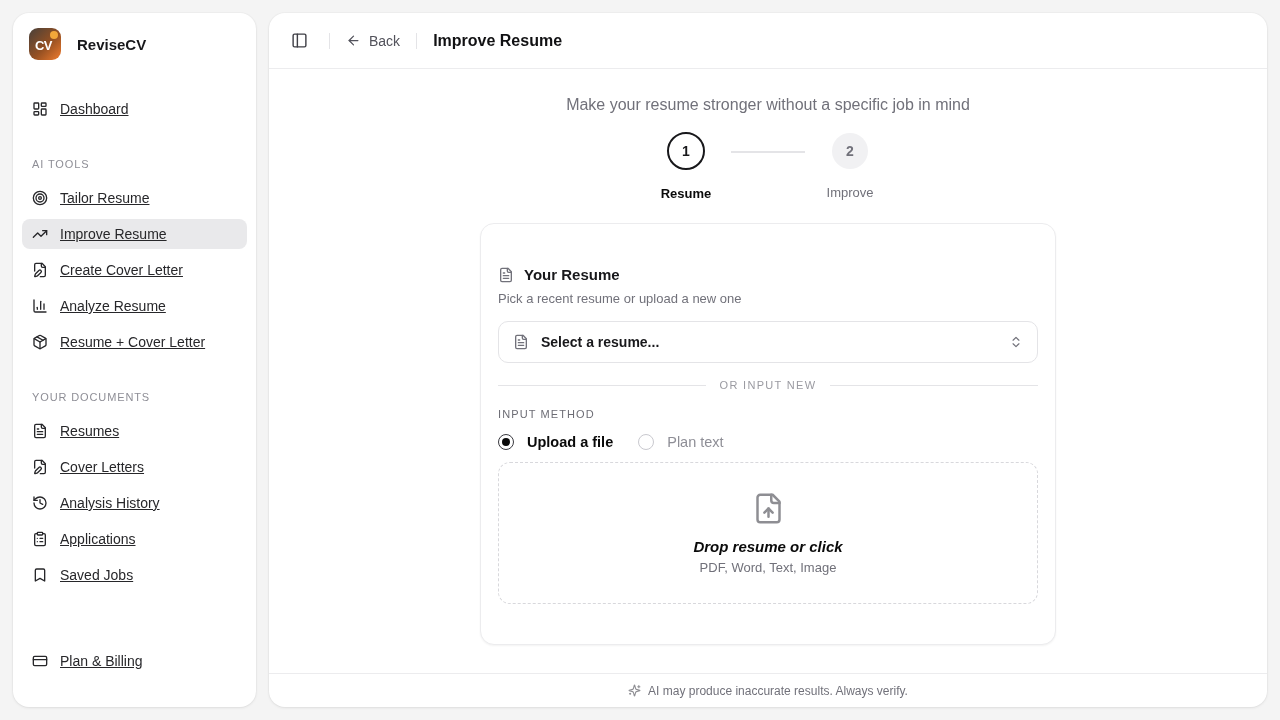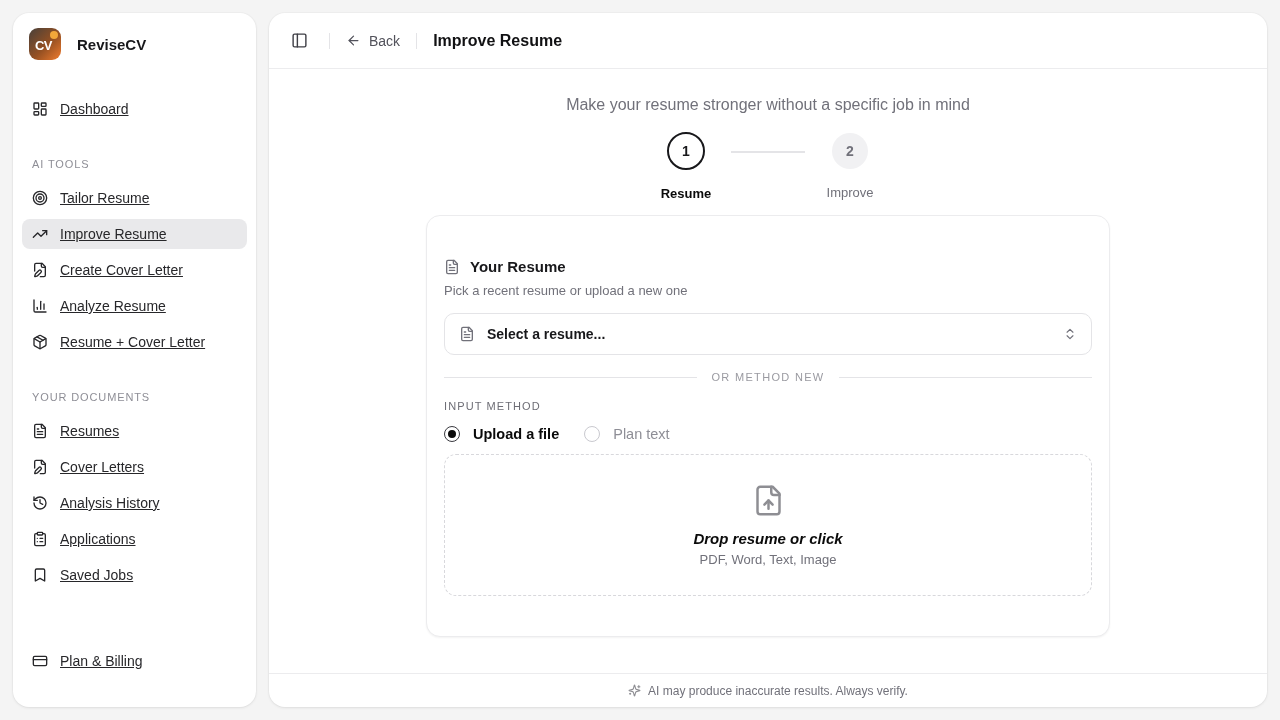--- a/index.html
+++ b/index.html
@@ -80,21 +80,21 @@
   }
   .step.active .step-circle { border:2px solid #18181b; background:#fff; color:#18181b; }
   .step.upcoming .step-circle { background:#f1f1f3; color:#71717a; width:36px; height:36px; margin-top:1px; }
   .step-line { width:74px; height:2px; background:#e4e4e7; margin-top:19px; }
   .step-label { margin-top:16px; font-size:13px; }
   .step.active .step-label { font-weight:600; color:#0a0a0a; }
   .step.upcoming .step-label { color:#71717a; }
 
   
   .card {
-    margin-top:14px; width:684px;
+    margin-top:22px; width:576px;
     border:1px solid #ececee; border-radius:14px; background:#fff;
     box-shadow:0 1px 2px rgba(0,0,0,.05);
     padding:42px 17px 40px 17px;
   }
   .card-title-row { display:flex; align-items:center; gap:10px; }
   .card-title-row .icon { width:16px; height:16px; color:#71717a; }
   .card-title-row .icon svg { width:16px; height:16px; }
   .card-title { font-size:15px; font-weight:600; color:#18181b; }
   .card-sub { margin-top:8px; font-size:13px; color:#71717a; }
 
@@ -360,21 +360,21 @@
         <span class="chevrons">
           <svg viewBox="0 0 24 24" fill="none" stroke="currentColor" stroke-width="2" stroke-linecap="round" stroke-linejoin="round">
               <path d="m7 15 5 5 5-5"></path>
               <path d="m7 9 5-5 5 5"></path>
             </svg>
         </span>
       </div>
 
       <div class="or-divider">
         <span class="line"></span>
-        <span class="label">OR METHOD NEW</span>
+        <span class="label">OR INPUT NEW</span>
         <span class="line"></span>
       </div>
 
       <div class="input-method-label">INPUT METHOD</div>
 
       <div class="radios">
         <div class="radio selected">
           <span class="radio-circle"></span>
           <span class="radio-label">Upload a file</span>
         </div>

